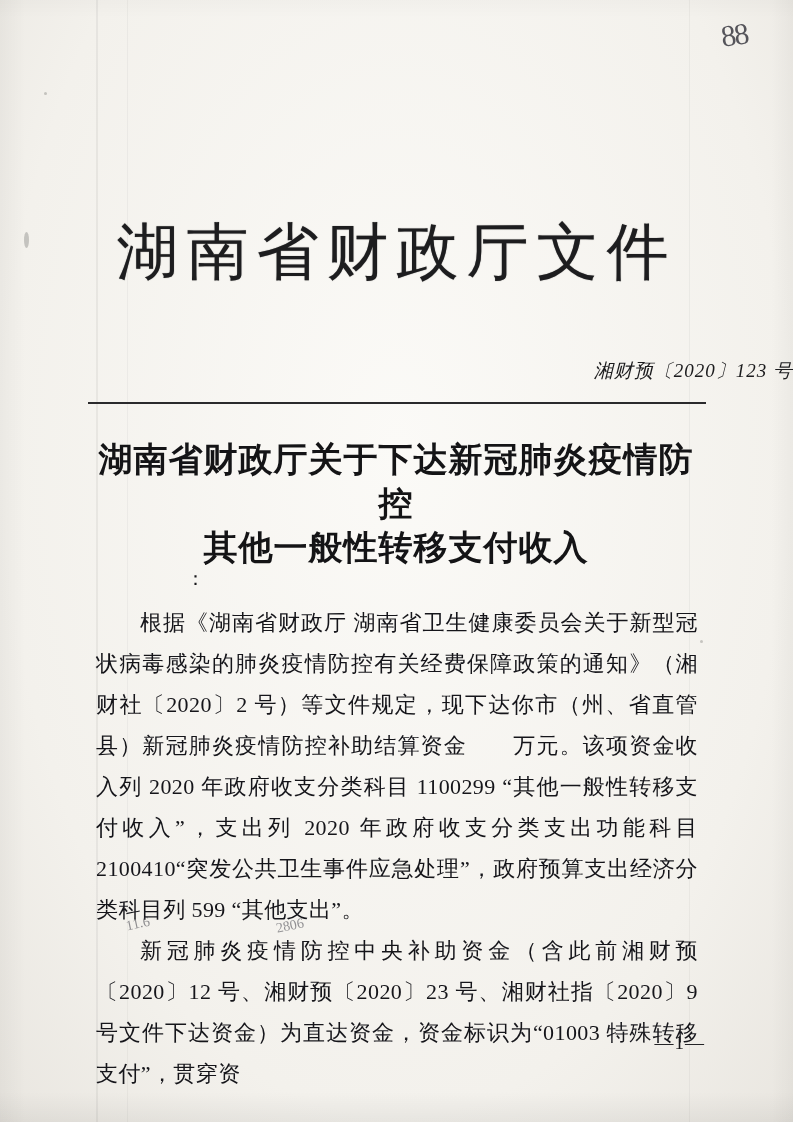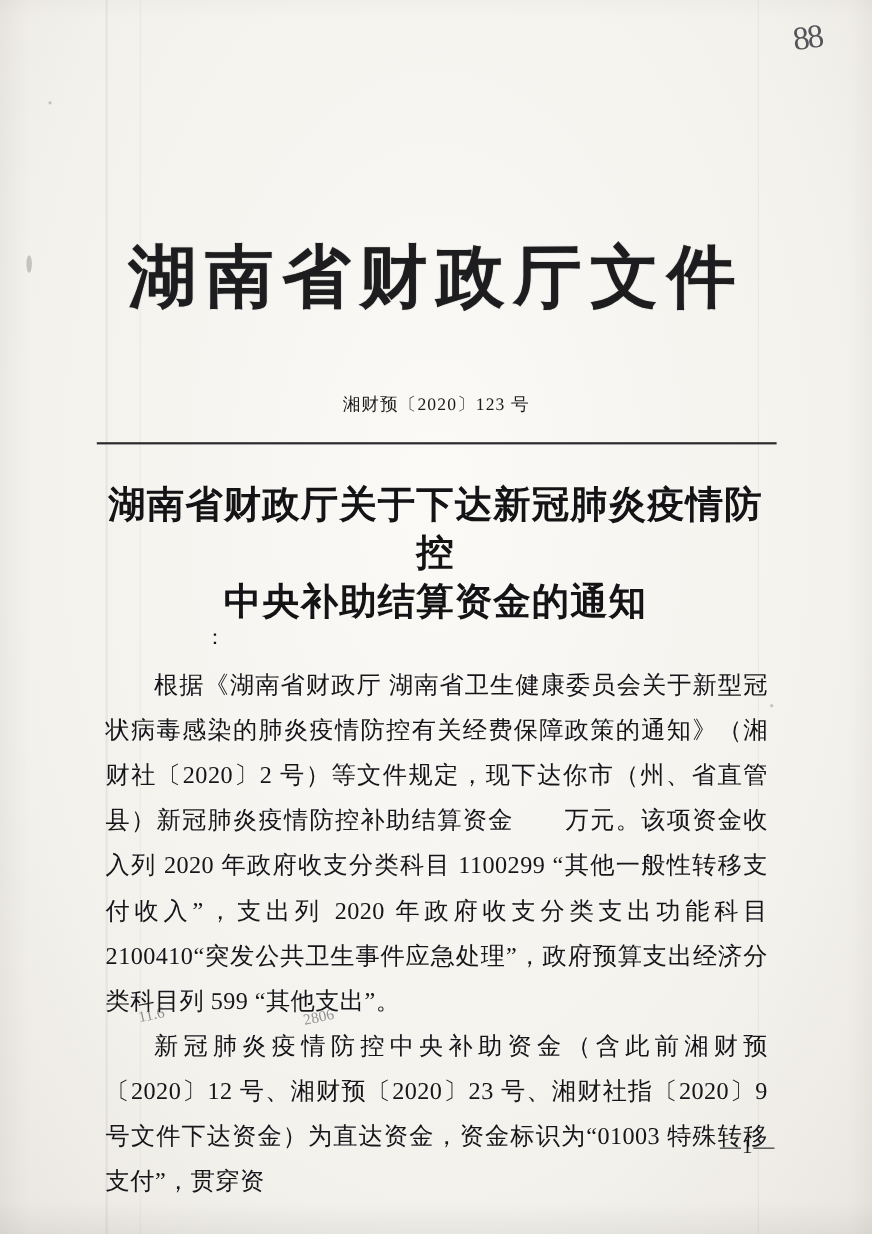--- a/index.html
+++ b/index.html
@@ -69,36 +69,37 @@
     opacity: 0.85;
   }
 
   .masthead {
     position: absolute;
     left: 0;
     right: 0;
     top: 210px;
     text-align: center;
     font-family: "DejaVu Serif", "Liberation Serif", serif;
-    font-weight: bold;
+    font-weight: normal;
     font-size: 62px;
     letter-spacing: 8px;
     color: #1d1d1f;
     text-shadow: 0 0 1px rgba(0,0,0,0.5);
   }
 
   .docnum {
     position: absolute;
     left: 0;
     right: 0;
     top: 358px;
-    text-align: center;
-    font-size: 16px;
+    text-align: right;
+    font-size: 19px;
     color: #1b1b1d;
     letter-spacing: 1px;
+    font-style: italic;
   }
 
   .rule {
     position: absolute;
     left: 88px;
     width: 618px;
     top: 402px;
     height: 2px;
     background: #2a2a2c;
   }
@@ -179,21 +180,21 @@
     <div class="page-stamp">88</div>
 
     <div class="masthead">湖南省财政厅文件</div>
 
     <div class="docnum">湘财预〔2020〕123 号</div>
 
     <div class="rule"></div>
 
     <div class="title">
       <div>湖南省财政厅关于下达新冠肺炎疫情防控</div>
-      <div>中央补助结算资金的通知</div>
+      <div>其他一般性转移支付收入</div>
     </div>
 
     <div class="salutation">：</div>
 
     <div class="body-text">
       <p>根据《湖南省财政厅 湖南省卫生健康委员会关于新型冠状病毒感染的肺炎疫情防控有关经费保障政策的通知》（湘财社〔2020〕2 号）等文件规定，现下达你市（州、省直管县）新冠肺炎疫情防控补助结算资金　　万元。该项资金收入列 2020 年政府收支分类科目 1100299 “其他一般性转移支付收入”，支出列 2020 年政府收支分类支出功能科目 2100410“突发公共卫生事件应急处理”，政府预算支出经济分类科目列 599 “其他支出”。</p>
       <p>新冠肺炎疫情防控中央补助资金（含此前湘财预〔2020〕12 号、湘财预〔2020〕23 号、湘财社指〔2020〕9 号文件下达资金）为直达资金，资金标识为“01003 特殊转移支付”，贯穿资</p>
     </div>
 
     <div class="handwrite hw1">11.6</div>

